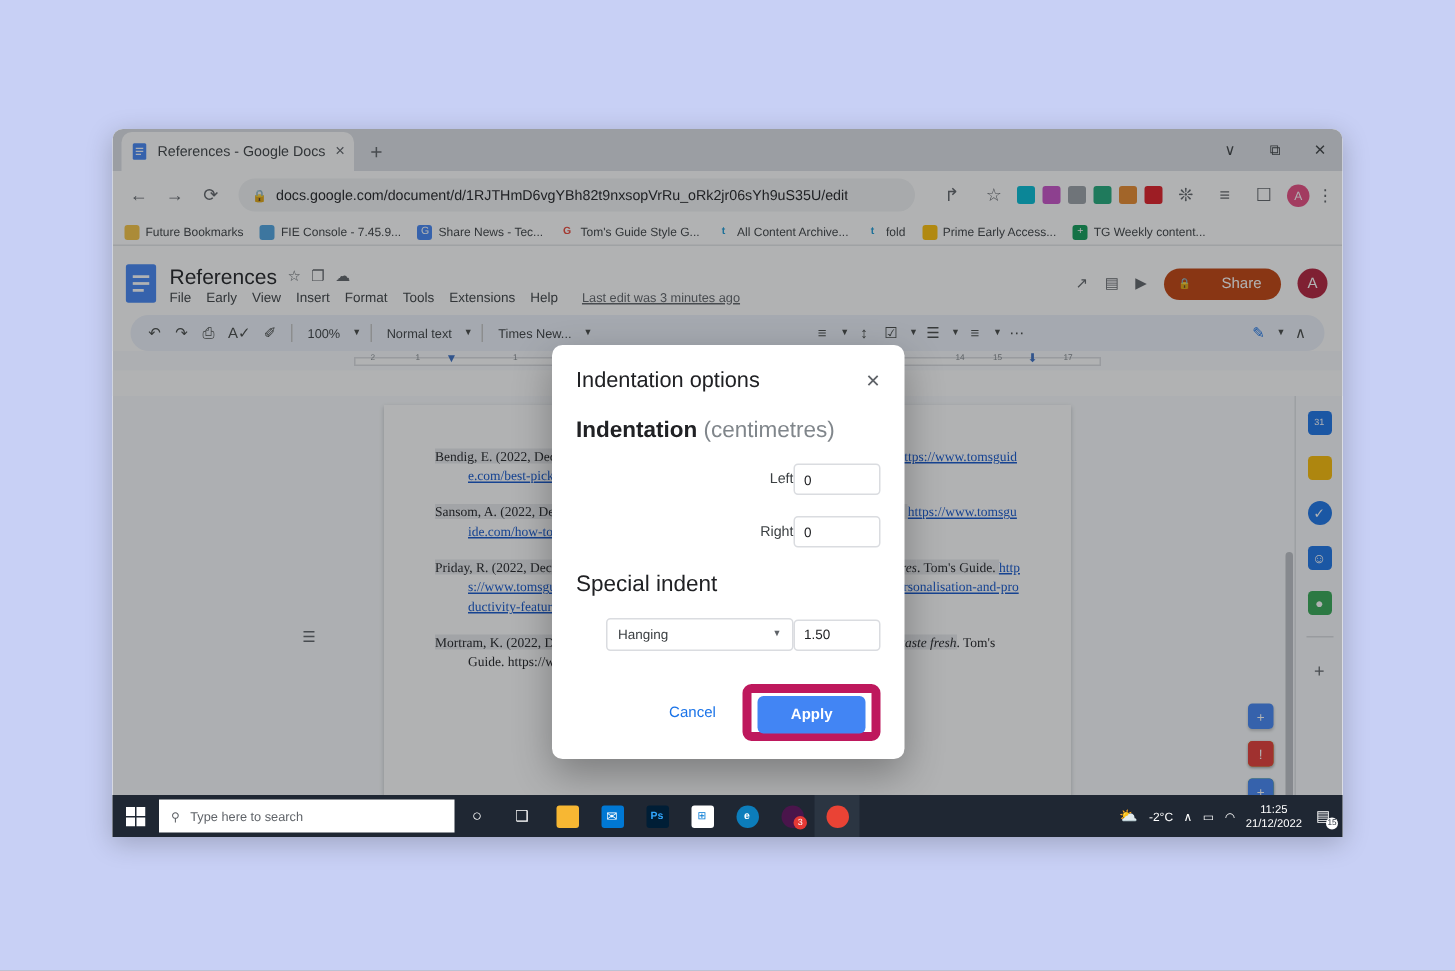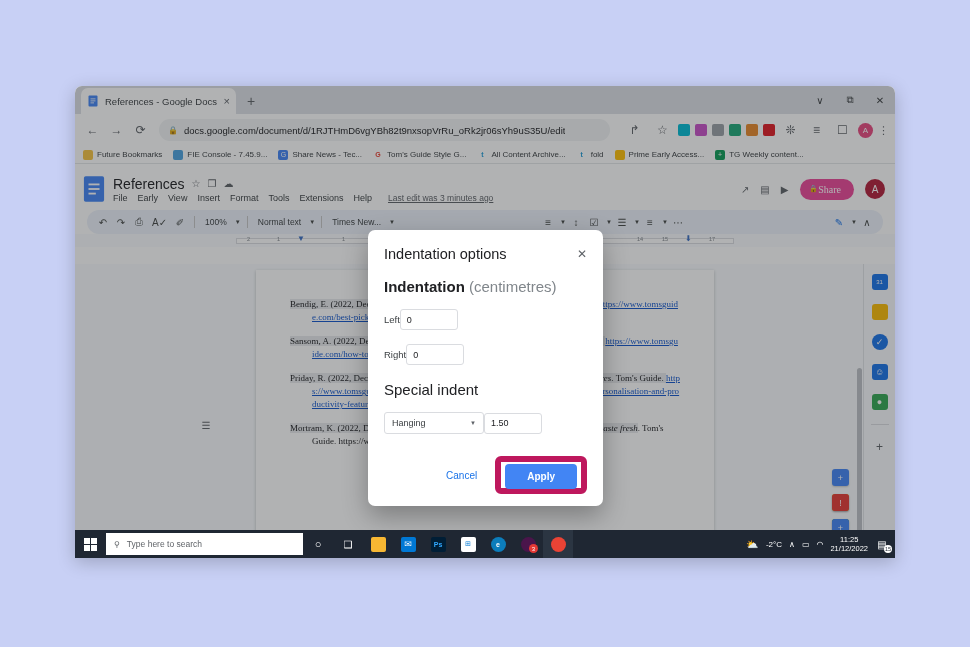--- a/index.html
+++ b/index.html
@@ -72,22 +72,22 @@
   .docs-logo { width:22px; height:28px; flex:0 0 22px; }
   .docs-titlewrap { flex:1; min-width:0; }
   .docs-titlerow { display:flex; align-items:center; gap:7px; }
   .docs-title { font-size:14px; color:#202124; }
   .ti { font-size:10px; color:#5f6368; }
   .docs-menurow { display:flex; align-items:center; gap:10px; margin-top:1px; }
   .docs-menu { font-size:9px; color:#3c4043; }
   .docs-lastedit { font-size:8.5px; color:#5f6368; margin-left:6px; text-decoration:underline; }
   .hdr-right { display:flex; align-items:center; gap:11px; }
   .share-btn {
-    background:#ec4899; color:#fff; font-size:10px; border-radius:14px;
-    padding:5px 13px 5px 10px; display:flex; align-items:center; gap:0;font-family:Liberation Serif, serif;
+    background:#c2410c; color:#fff; font-size:10px; border-radius:14px;
+    padding:5px 13px 5px 10px; display:flex; align-items:center; gap:20px;
   }
   .hdr-avatar { width:20px; height:20px; border-radius:50%; background:#b3203b;
                 color:#fff; font-size:10px; display:flex; align-items:center; justify-content:center; }
 
   
   .docs-toolbar {
     height:24px; margin:0 12px; background:#edf2fa; border-radius:12px;
     display:flex; align-items:center; padding:0 8px; gap:2px;
   }
   .tb { height:18px; min-width:16px; display:flex; align-items:center; justify-content:center;
@@ -145,25 +145,25 @@
   .scrim { position:absolute; inset:0; background:rgba(32,33,36,.35); }
   #indent-dialog {
     position:absolute; left:293px; top:144px; width:235px; background:#fff;
     border-radius:7px; box-shadow:0 10px 26px rgba(0,0,0,.30); padding:16px 16px 12px 16px;
   }
   .dlg-head { display:flex; align-items:flex-start; justify-content:space-between; }
   .dlg-title { font-size:14.5px; color:#202124; font-weight:400; }
   .dlg-close { font-size:12px; color:#5f6368; line-height:1; padding:2px 0 0 8px; }
   .dlg-section { font-size:15px; color:#202124; font-weight:bold; margin-top:16px; }
   .dlg-section span.unit { font-weight:normal; color:#80868b; }
-  .frow { display:flex; align-items:center; justify-content:flex-start; margin-top:14px; }
+  .frow { display:flex; align-items:center; justify-content:flex-end; margin-top:14px; }
   .flabel { font-size:9.5px; color:#3c4043; }
   .finput { width:58px; height:21px; border:1px solid #dadce0; border-radius:3px;
             font-size:9px; color:#202124; display:flex; align-items:center; padding:0 6px; }
-  .sel { width:100px; height:22px; border:1px solid #dadce0; border-radius:3px;
+  .sel { width:125px; height:22px; border:1px solid #dadce0; border-radius:3px;
          font-size:9px; color:#3c4043; display:flex; align-items:center;
          justify-content:space-between; padding:0 7px; }
   .sel-caret { font-size:6px; color:#5f6368; }
   .dlg-actions { display:flex; align-items:center; justify-content:flex-end;
                  gap:4px; margin-top:22px; }
   .btn-cancel { font-size:10px; color:#1a73e8; padding:7px 14px; border-radius:4px; }
   .apply-wrap { padding:4px; border:6px solid #be185d; border-radius:6px; }
   .btn-apply { background:#4285f4; color:#fff; font-size:10px; font-weight:bold;
                padding:7px 22px; border-radius:4px; }
 

